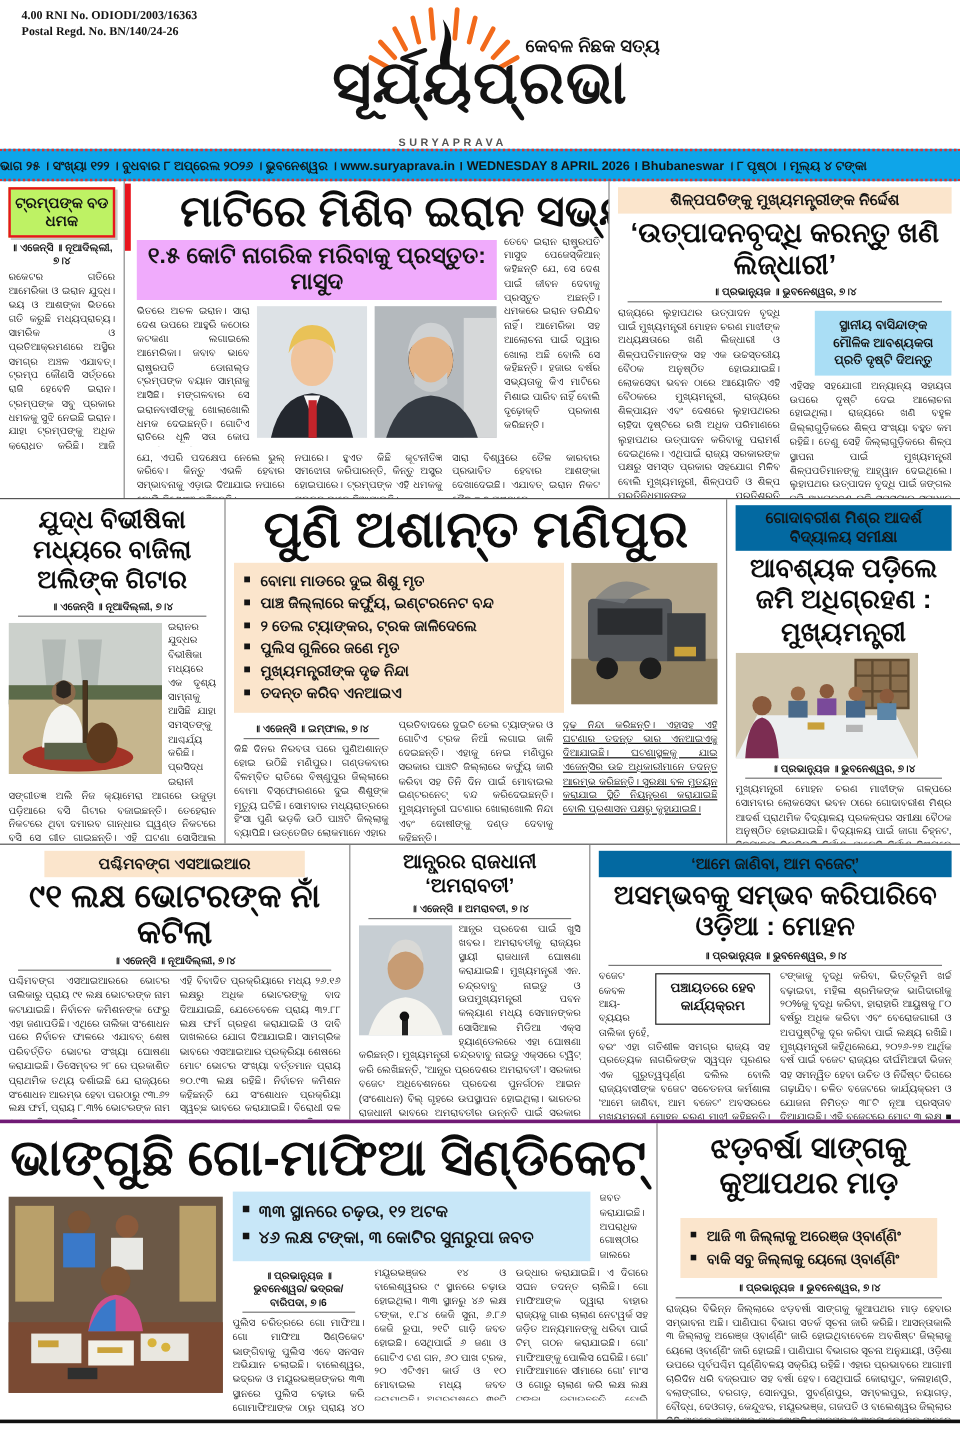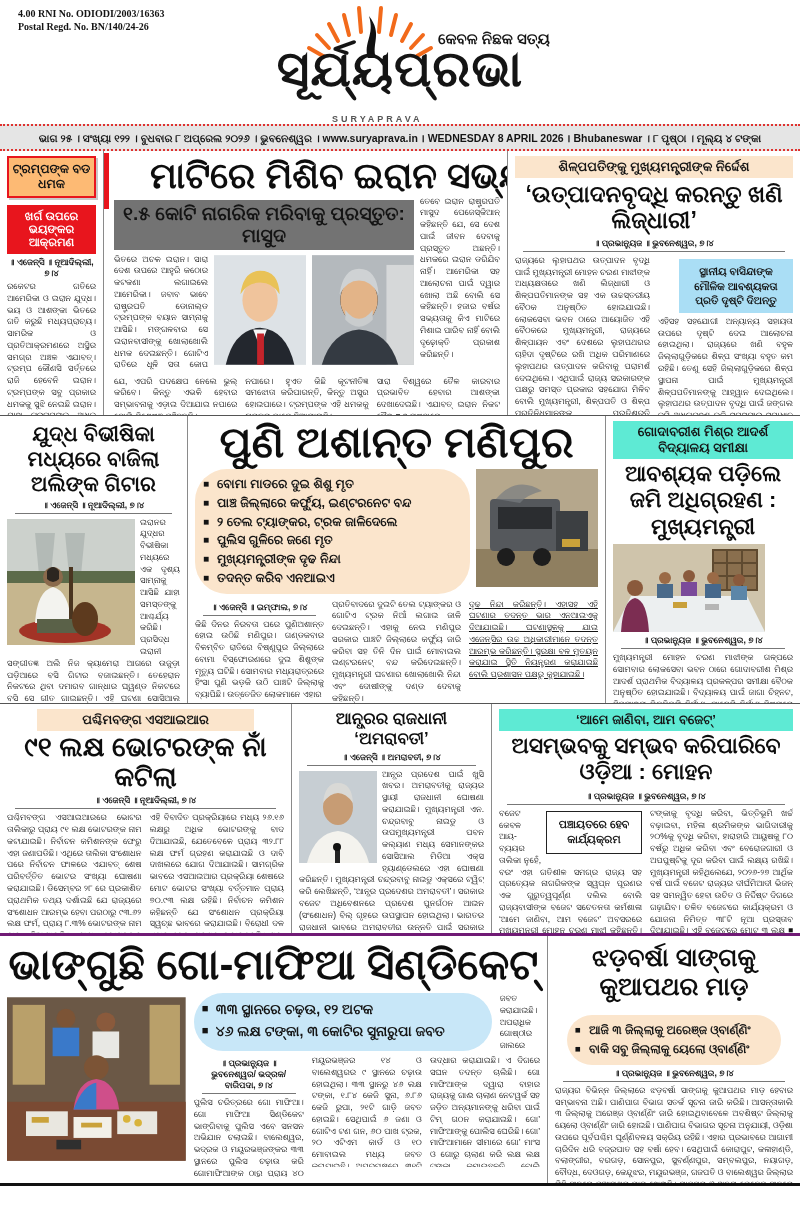--- a/index.html
+++ b/index.html
@@ -8,53 +8,53 @@
   
   .masthead{position:relative;height:151px;}
   .rni{position:absolute;left:18px;top:8px;font-family:"Liberation Serif",serif;
        font-weight:bold;font-size:10px;line-height:1.25;}
   .sun-wrap{position:absolute;left:305px;top:2px;}
   .tagline{position:absolute;left:438px;top:30px;font-weight:bold;font-size:15px;}
   .np-title{position:absolute;left:50%;transform:translateX(-50%);top:40px;margin:0;
             font-size:50px;font-weight:bold;letter-spacing:1px;white-space:nowrap;}
   .np-latin{position:absolute;left:332px;top:114px;font-size:9px;font-weight:bold;
             letter-spacing:3px;color:#555;}
-  .dateline{position:absolute;left:0;right:0;bottom:0;text-align:center;
+  .dateline{position:absolute;left:0;right:0;bottom:0;
             border-top:2px dotted #e0312e;border-bottom:2px dotted #e0312e;
-            padding:5px 0 4px;font-size:10.5px;font-weight:bold;background:#e5e5e5;}
+            padding:5px 0 4px;font-size:10.5px;font-weight:bold;background:#0ea5e9;}
   
   .row{display:flex;}
   section{box-sizing:border-box;}
   .c{box-sizing:border-box;padding:5px 7px;overflow:hidden;}
   .vdiv{border-right:1px solid #8a8a8a;}
   .s1{height:265px;border-bottom:1px solid #555;}
   .s2{height:288px;border-bottom:1px solid #555;}
   .s3{height:232px;border-bottom:3px solid #701a75;}
   .s4{height:250px;border-bottom:3px solid #111;}
   .body{font-size:8.4px;line-height:1.4;text-align:justify;overflow:hidden;}
   .byline{font-size:8.6px;font-weight:bold;text-align:center;padding:3px 0 2px;}
   .byline.rule{border-bottom:1px solid #777;margin:0 8px 3px;}
   .strip{font-weight:bold;font-size:13px;text-align:center;padding:3px 4px;margin-bottom:2px;}
   .peach{background:#fbe5cc;}
-  .lblue{background:#5eead4;}
+  .lblue{background:#0369a1;}
   h2,h3,h4{margin:0;font-weight:bold;color:#0d0d0d;}
-  .bullets{list-style:none;margin:0;padding:6px 8px;border-radius:32px;}
+  .bullets{list-style:none;margin:0;padding:6px 8px;}
   .bullets li{font-weight:bold;position:relative;padding-left:14px;}
   .bullets li::before{content:"■";position:absolute;left:0;font-size:0.8em;top:1px;}
   svg{display:block;}
   
   .sideL{width:104px;}
-  .kicker{border:2px solid #e8151d;background:#fdba74;font-weight:bold;font-size:12.5px;
+  .kicker{border:2px solid #e8151d;background:#bef264;font-weight:bold;font-size:12.5px;
           text-align:center;padding:4px 2px;box-shadow:2px 2px 0 #c9c9c9;}
   .redbox{background:#e8151d;color:#fff;font-weight:bold;font-size:11.5px;text-align:center;
           padding:5px 2px;margin-top:7px;}
   .leadC{width:404px;position:relative;padding-left:10px;}
   .red-bar{position:absolute;left:0;top:2px;width:5px;height:56px;background:#e8151d;}
   .h-lead{font-size:36px;line-height:1.1;white-space:nowrap;margin-left:36px;}
-  .subhead{background:#737373;font-weight:bold;font-size:19px;text-align:center;
+  .subhead{background:#f0abfc;font-weight:bold;font-size:19px;text-align:center;
            padding:3px 6px;margin:4px 0 4px;}
   .lead-left{width:300px;}
   .lead-right{flex:1;padding-left:6px;}
   .lead-mid{gap:6px;margin-top:2px;}
   .lead-mid .body{width:96px;}
   .caps{gap:8px;margin-top:4px;}
   .caps .body{flex:1;}
   .mineR{flex:1;}
   .h-mine{font-size:23px;text-align:center;line-height:1.15;margin:3px 0 1px;}
   .mine-cols{gap:8px;}
@@ -134,21 +134,20 @@
     </div>
     <div class="tagline">କେବଳ ନିଛକ ସତ୍ୟ</div>
     <h1 class="np-title">ସୂର୍ଯ୍ୟପ୍ରଭା</h1>
     <div class="np-latin">SURYAPRAVA</div>
     <div class="dateline">ଭାଗ ୨୫ । ସଂଖ୍ୟା ୧୨୨ । ବୁଧବାର ୮ ଅପ୍ରେଲ ୨୦୨୬ ।  ଭୁବନେଶ୍ୱର ।  www.suryaprava.in ।  WEDNESDAY 8 APRIL 2026 ।  Bhubaneswar ।  ୮ ପୃଷ୍ଠା । ମୂଲ୍ୟ ୪ ଟଙ୍କା</div>
   </header>
 
   <section class="s1 row">
     <div class="c sideL vdiv">
       <div class="kicker">ଟ୍ରମ୍ପଙ୍କ ବଡ ଧମକ</div>
-      <div class="redbox">ଖର୍ଗ ଉପରେ ଭୟଙ୍କର ଆକ୍ରମଣ</div>
       <div class="byline">॥ ଏଜେନ୍ସି ॥ ନୂଆଦିଲ୍ଲୀ, ୭।୪</div>
       <div class="body" style="height:150px;">ରକେଟର ଗତିରେ ଆମେରିକା ଓ ଇରାନ ଯୁଦ୍ଧ। ଭୟ ଓ ଆଶଙ୍କା ଭିତରେ ଗତି କରୁଛି ମଧ୍ୟପ୍ରାଚ୍ୟ। ସାମରିକ ଓ ପ୍ରତିଆକ୍ରମଣରେ ଅସ୍ଥିର ସମଗ୍ର ଅଞ୍ଚଳ ଏଯାବତ୍। ଟ୍ରମ୍ପ କୌଣସି ସର୍ତ୍ତରେ ରାଜି ହେବେନି ଇରାନ। ଟ୍ରମ୍ପଙ୍କ ସବୁ ପ୍ରକାର ଧମକକୁ ସୁଝି ନେଇଛି ଇରାନ। ଯାହା ଟ୍ରମ୍ପଙ୍କୁ ଅଧିକ କ୍ରୋଧିତ କରିଛି। ଆଜି ବର୍ଷର ଖେଳିବା ବେଳେ ଧମକକୁ ସେମାନେ ଗ୍ରହଣ କରିଥିଲେ ତାହା ଆଜି ରାତିରେ ଶେଷ ହୋଇଛି। କିନ୍ତୁ ନିଜ</div>
     </div>
 
     <div class="c leadC vdiv">
       <div class="red-bar"></div>
       <h2 class="h-lead">ମାଟିରେ ମିଶିବ ଇରାନ ସଭ୍ୟତା</h2>
       <div class="row">
         <div class="lead-left">
           <div class="subhead">୧.୫ କୋଟି ନାଗରିକ ମରିବାକୁ ପ୍ରସ୍ତୁତ: ମାସୁଦ</div>
@@ -346,21 +345,21 @@
         <div class="mafia-right">
           <div class="row mafia-topline">
             <ul class="bullets mafia-bullets">
               <li>୩୩ ସ୍ଥାନରେ ଚଢ଼ଉ, ୧୨ ଅଟକ</li>
               <li>୪୬ ଲକ୍ଷ ଟଙ୍କା, ୩ କୋଟିର ସୁନାରୁପା ଜବତ</li>
             </ul>
             <div class="mini-col body" style="height:58px;">ଜବତ କରାଯାଇଛି। ଅପରାଧିକ ଗୋଷ୍ଠୀର ଜାଲରେ ଥିବା ଗାଡ଼ିର ସୂଚନା ସଂଗ୍ରହ ଚାଲିଛି। ପୂର୍ବାଞ୍ଚଳ ଡିଆଇଜିଙ୍କ ନିର୍ଦ୍ଦେଶ କ୍ରମେ ବାଲେଶ୍ୱର, ଭଦ୍ରକ ଓ ମୟୂରଭଞ୍ଜ ଜିଲ୍ଲାରେ ପୋଲିସ</div>
           </div>
           <div class="row mafia-cols">
             <div class="col">
-              <div class="byline rule">॥ ପ୍ରଭାନ୍ୟୁଜ ॥ ଭୁବନେଶ୍ୱର/ ଭଦ୍ରକ/ବାରିପଦା, ୭।୪</div>
+              <div class="byline rule">॥ ପ୍ରଭାନ୍ୟୁଜ ॥ ଭୁବନେଶ୍ୱର/ ଭଦ୍ରକ/ବାରିପଦା, ୭।6</div>
               <div class="body" style="height:80px;">ପୁଲିସ ଚରିତ୍ରରେ ଗୋ ମାଫିଆ। ଗୋ ମାଫିଆ ସିଣ୍ଡିକେଟ ଭାଙ୍ଗିବାକୁ ପୁଲିସ ଏବେ ସନସନ ଅଭିଯାନ ଚଲାଇଛି। ବାଲେଶ୍ୱର, ଭଦ୍ରକ ଓ ମୟୂରଭଞ୍ଜଙ୍କର ୩୩ ସ୍ଥାନରେ ପୁଲିସ ଚଢ଼ାଉ କରି ଗୋମାଫିଆଙ୍କ ଠାରୁ ପ୍ରାୟ ୪୦ କିଲୋ ସୁନା ଓ ୩ କୋଟିର ସୁନା ରୁପା ଜବତ କରିଛି। ପୁଲିସର ସୂଚନା ଅନୁଯାୟୀ, ଭଦ୍ରକର ୯ ସ୍ଥାନରେ ଚଢ଼ାଉ ହୋଇସାରିଥିବାବେଳେ</div>
             </div>
             <div class="col body" style="height:112px;">ମୟୂରଭଞ୍ଜର ୧୪ ଓ ବାଲେଶ୍ୱରର ୯ ସ୍ଥାନରେ ଚଢ଼ାଉ ହୋଇଥିଲା। ୩୩ ସ୍ଥାନରୁ ୪୬ ଲକ୍ଷ ଟଙ୍କା, ୧.୮୪ କେଜି ସୁନା, ୬.୮୬ କେଜି ରୁପା, ୨୧ଟି ଗାଡ଼ି ଜବତ ହୋଇଛି। ସେଥିପାଇଁ ୬ ଜଣା ଓ ଗୋଟିଏ ଟଣ ଗନ, ୬୦ ପାଖ ଟ୍ରକ, ୨୦ ଏଟିଏମ କାର୍ଡ ଓ ୧୦ ମୋବାଇଲ ମଧ୍ୟ ଜବତ କରାଯାଇଛି। ଅପରପକ୍ଷରେ ୩୧ଟି ବଳିଭଣା କାଗଜପତ୍ର ଜବତ ହୋଇଥିବାବେଳେ ୧୨ ଜଣଙ୍କୁ ଅଟକ ରଖାଯାଇଛି। ଏହାବାଦ୍ ୩୨ଟି ଗାଈ</div>
             <div class="col body" style="height:112px;">ଉଦ୍ଧାର କରାଯାଇଛି। ଏ ଦିଗରେ ସଘନ ତଦନ୍ତ ଚାଲିଛି। ଗୋ ମାଫିଆଙ୍କ ଦ୍ୱାରା ବାହାର ରାଜ୍ୟକୁ ଗାଈ ଚାଲାଣ ନେଟୱର୍କ ସହ ଜଡ଼ିତ ଅନ୍ୟମାନଙ୍କୁ ଧରିବା ପାଇଁ ଟିମ୍ ଗଠନ କରାଯାଇଛି। ଗୋ’ ମାଫିଆଙ୍କୁ ପୋଲିସ ଘେରିଛି। ଗୋ’ ମାଫିଆମାନେ ସୀମାରେ ଗୋ’ ମାଂସ ଓ ଗୋରୁ ଚାଲାଣ କରି ଲକ୍ଷ ଲକ୍ଷ ଟଙ୍କା କମାଉଛନ୍ତି ବୋଲି ଜଣାପଡ଼ିଛି ■ ୭ ପୃଷ୍ଠାରେ...</div>
           </div>
         </div>
       </div>
     </div>
 
     <div class="c weather">

